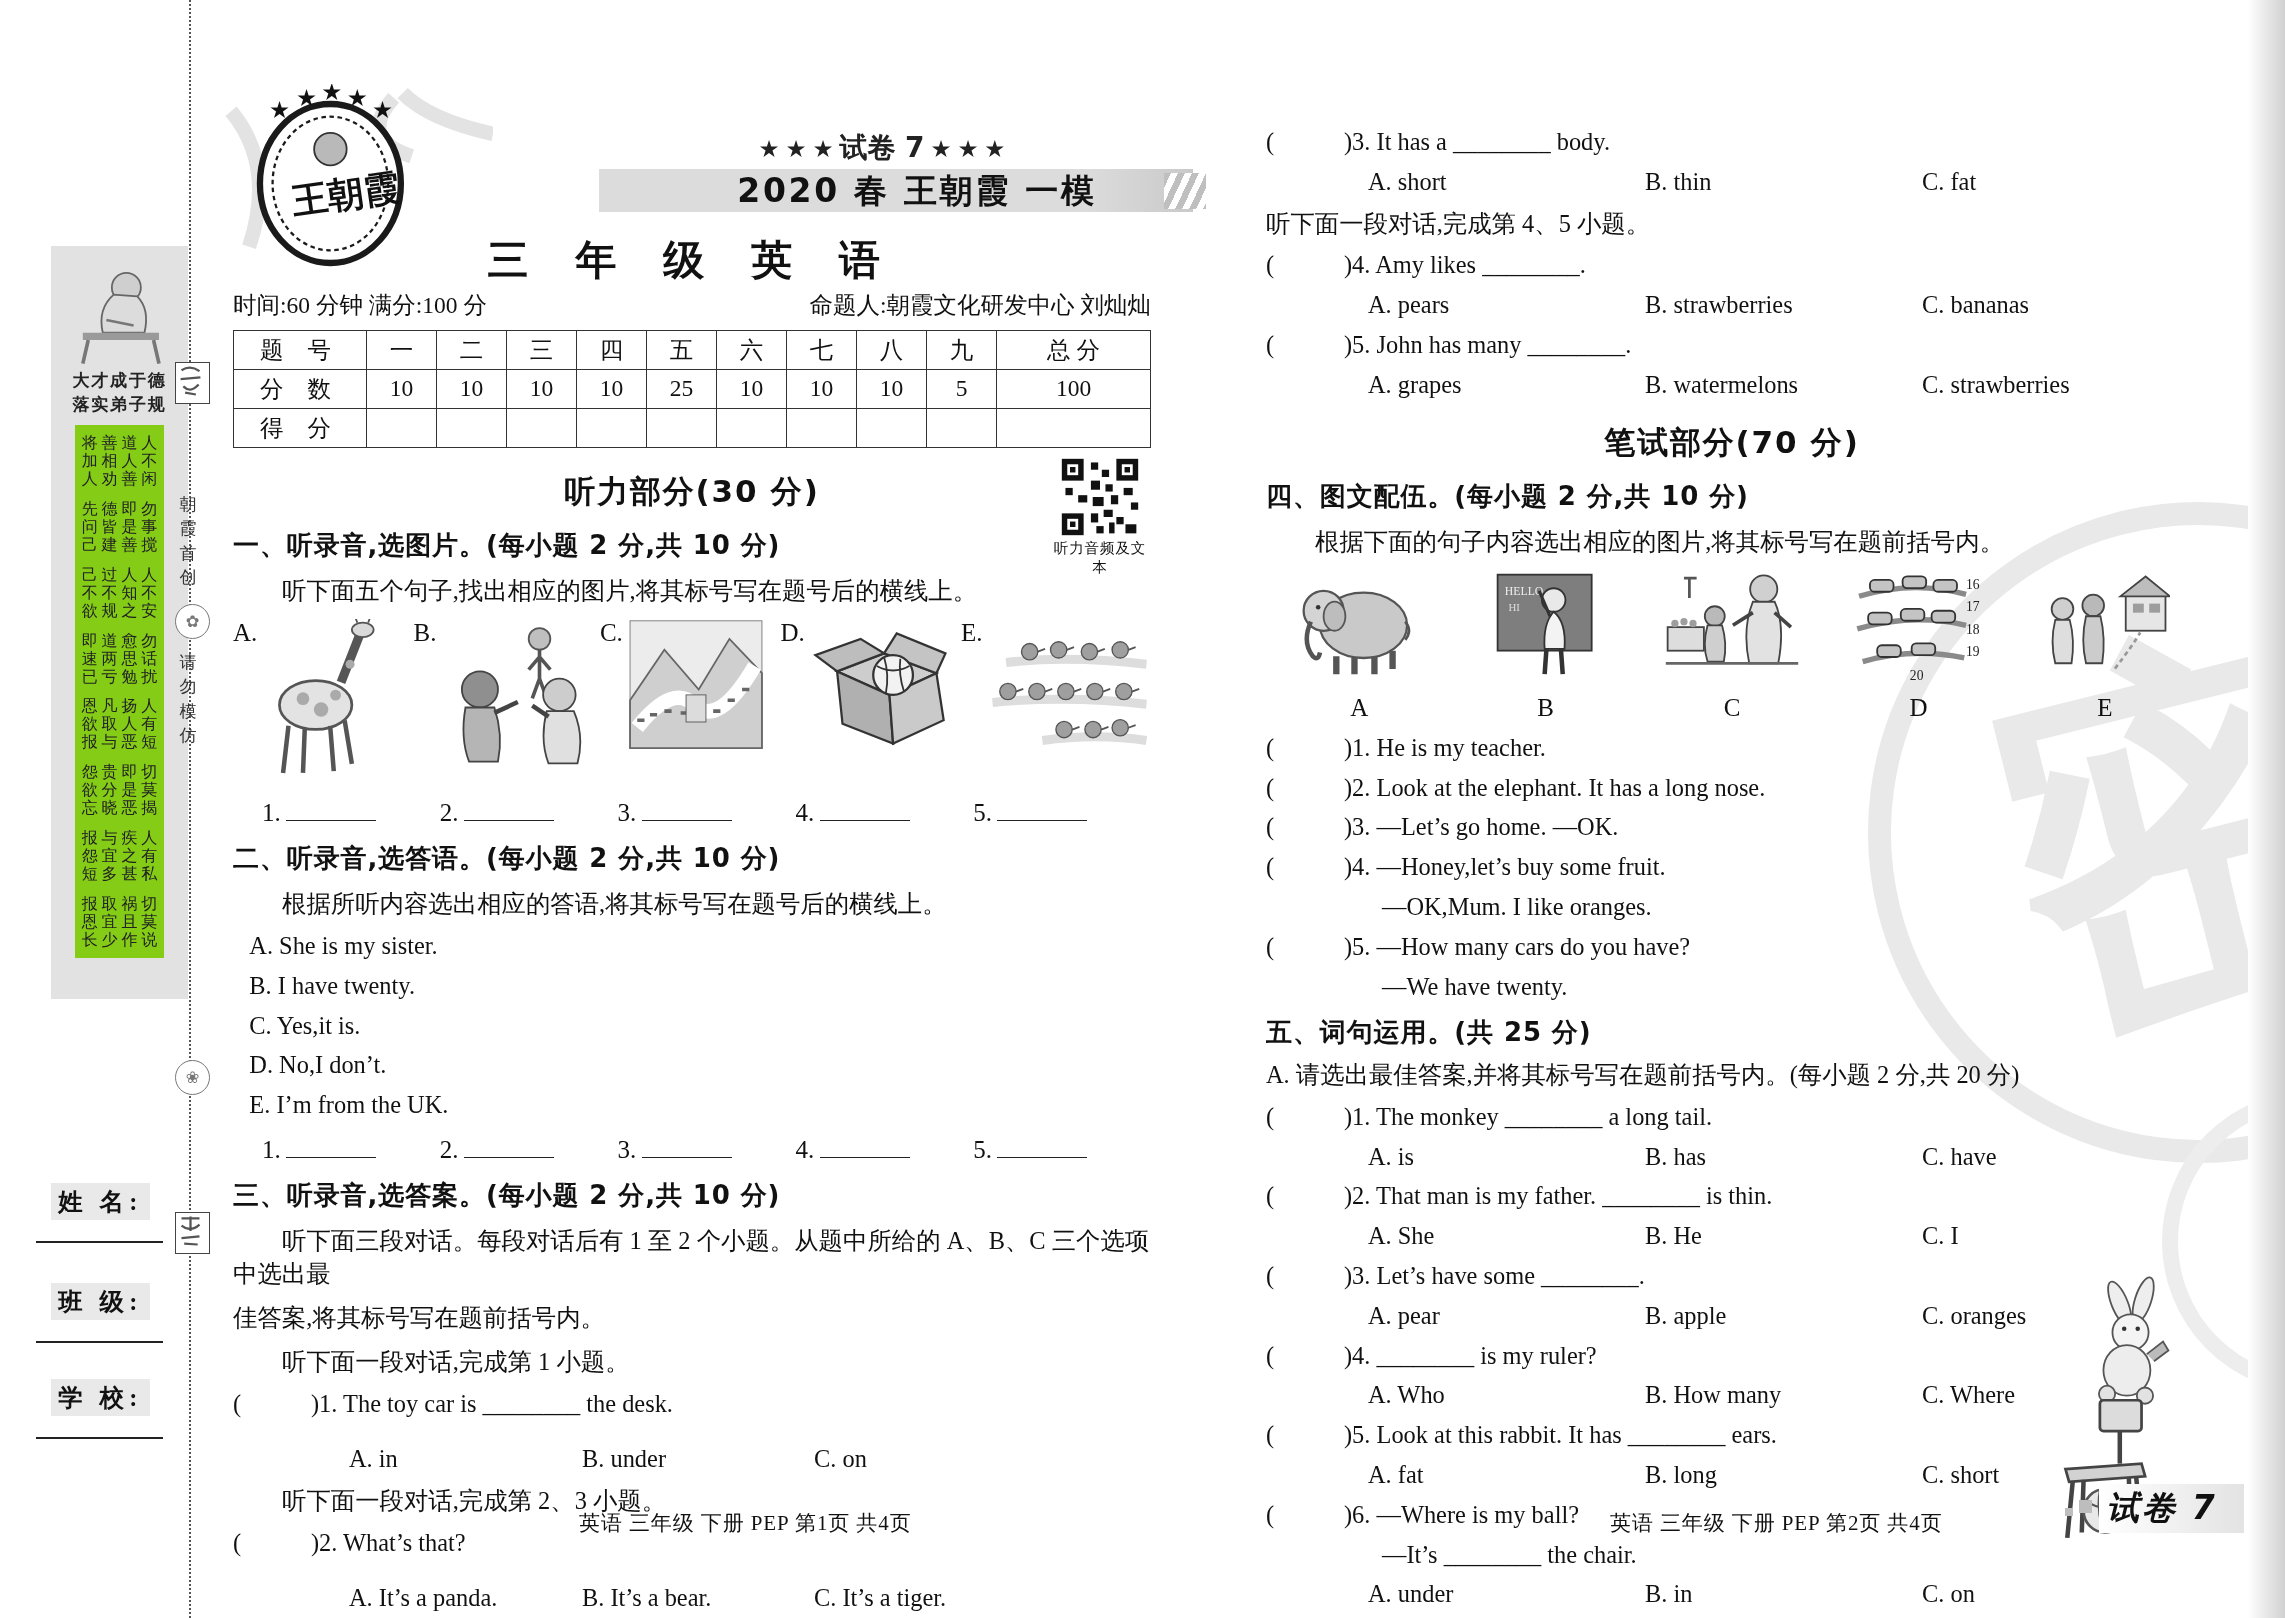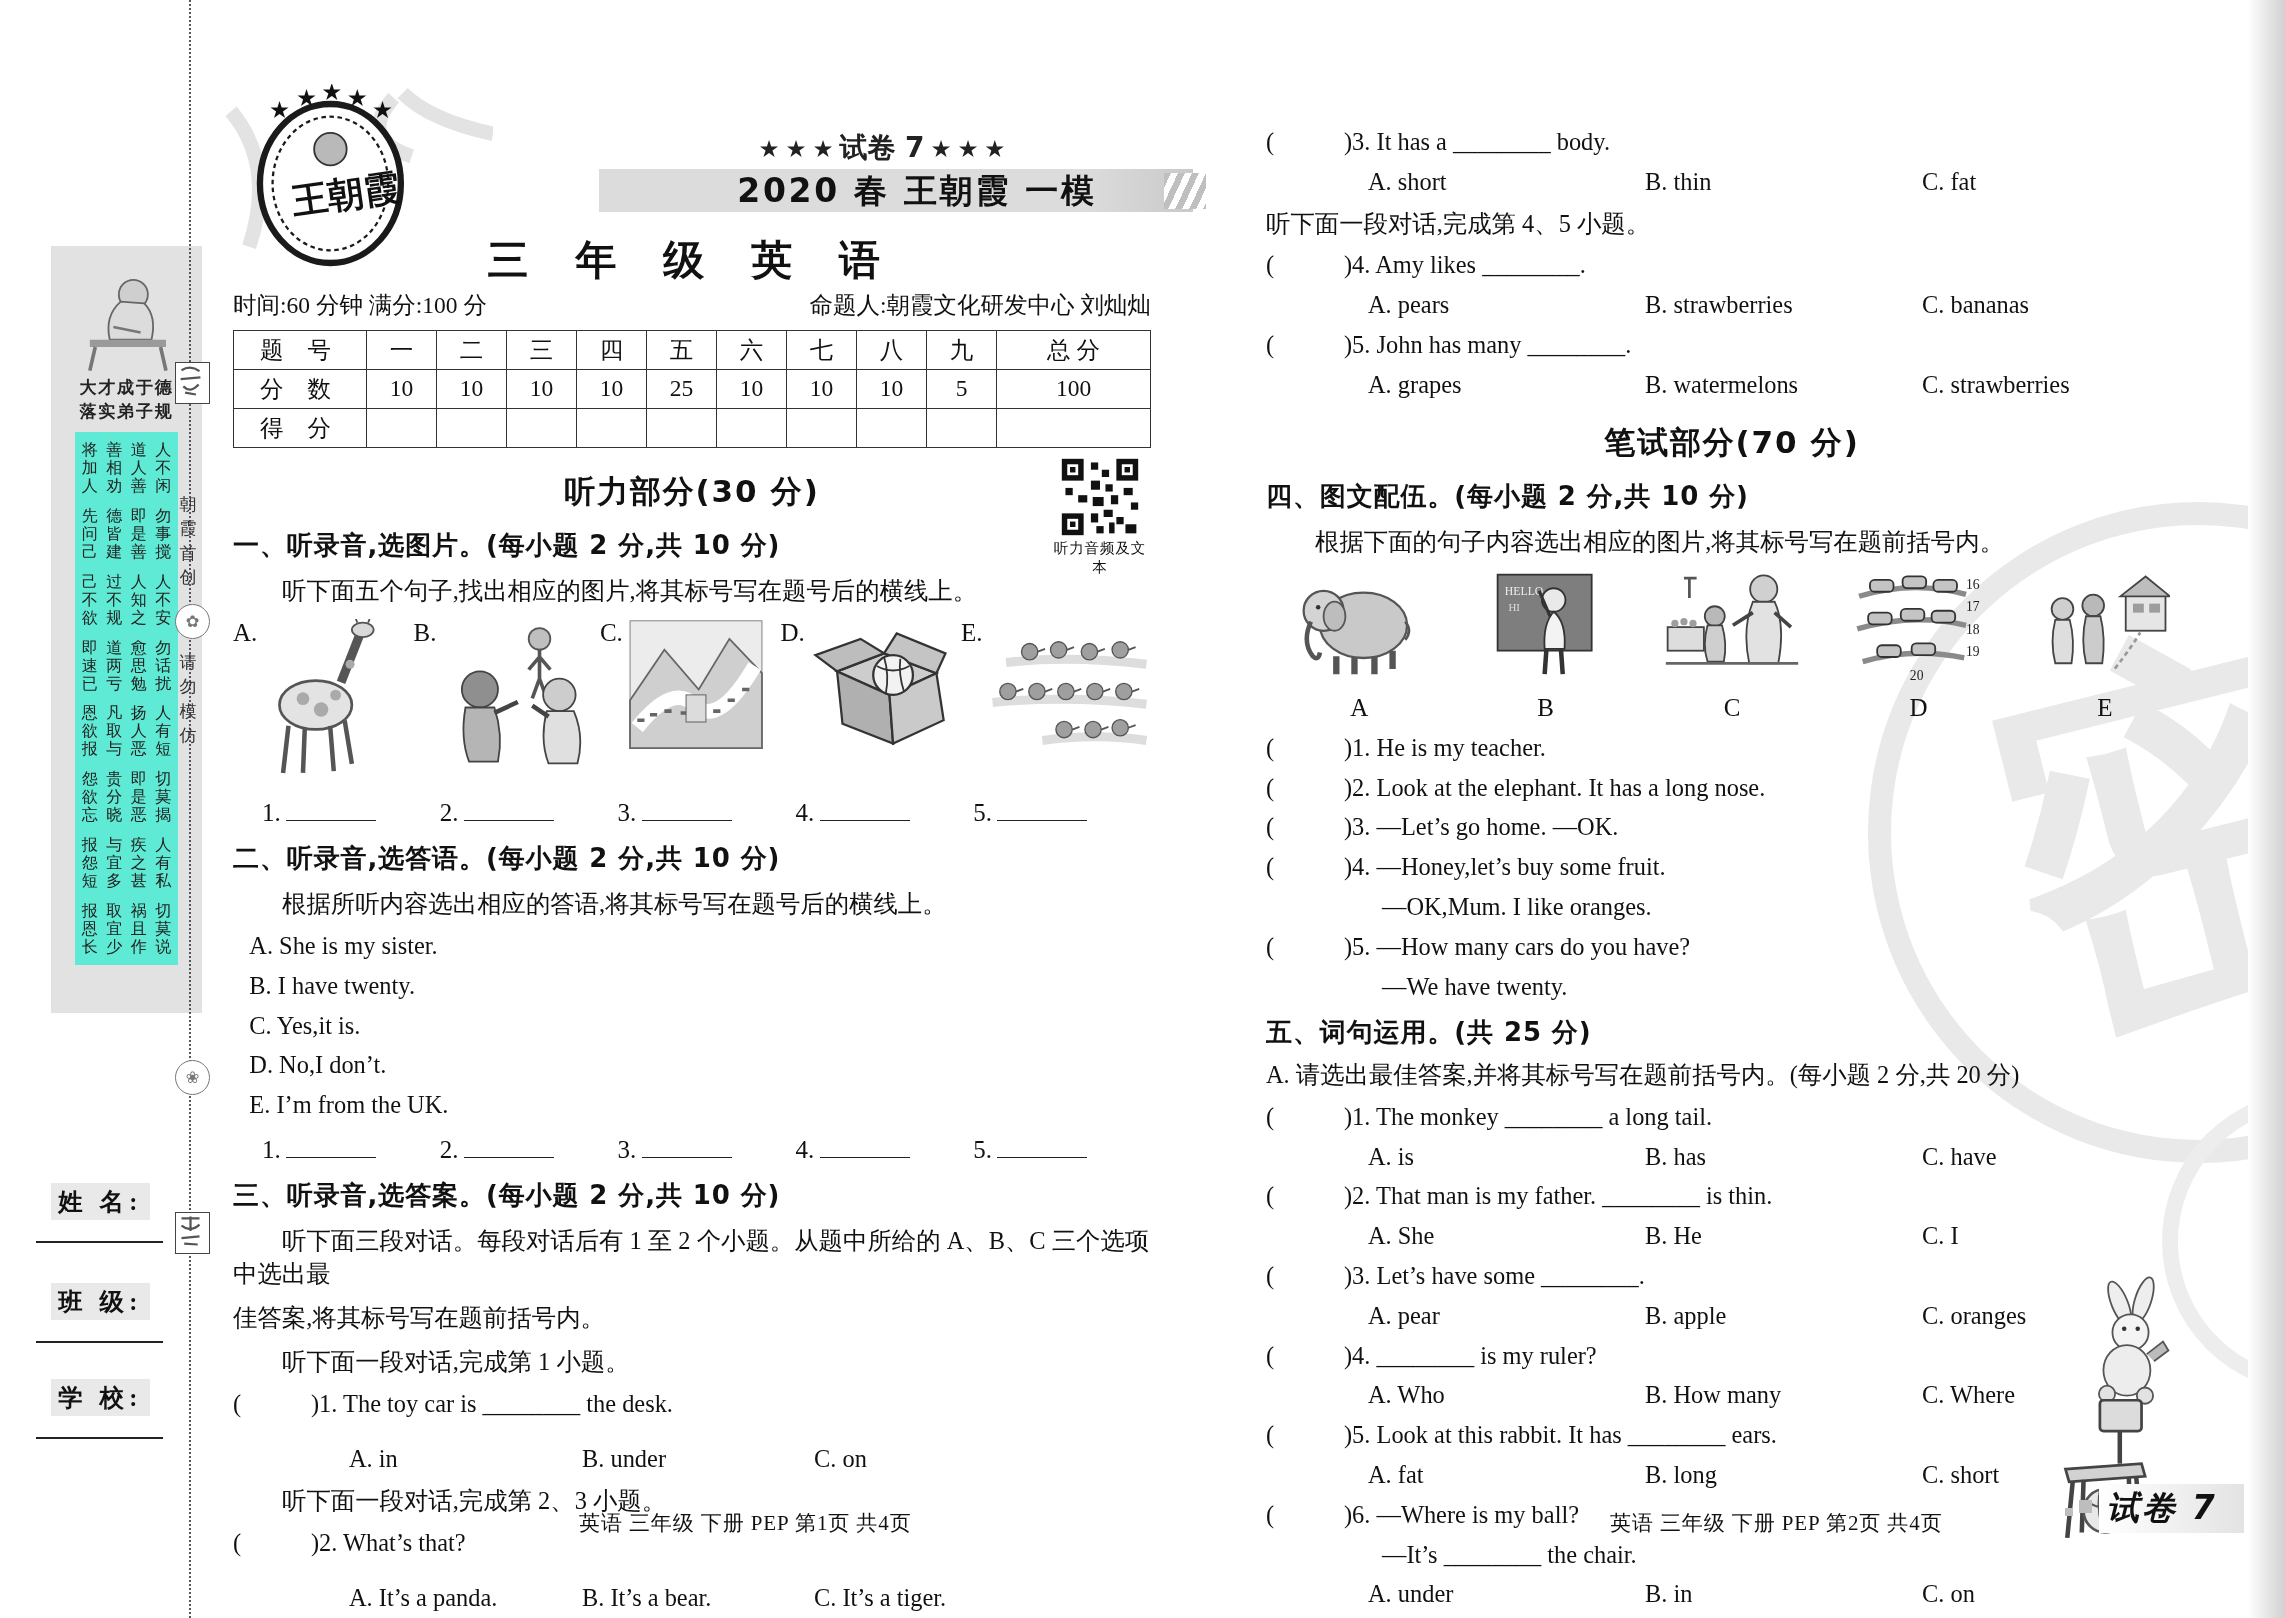--- a/index.html
+++ b/index.html
@@ -7,25 +7,25 @@
          font-family:"Liberation Serif","DejaVu Serif",serif;color:#111;}
   .abs{position:absolute;}
   
   #edge-strip{right:0;top:0;width:38px;height:100%;background:linear-gradient(to right,#ffffff,#cfcfcf);}
   
   #watermark{left:1868px;top:502px;width:615px;height:615px;border:23.5px solid #e9e9e9;border-radius:50%;
              display:flex;align-items:center;justify-content:center;transform:rotate(-14deg);}
   #watermark .wm-char{font-size:389px;color:#e9e9e9;font-family:"DejaVu Sans","Liberation Sans",sans-serif;font-weight:bold;}
   #watermark2{left:2162px;top:1090px;width:271px;height:271px;border:16.3px solid #ededed;border-radius:50%;}
   
-  #sidebar{left:51px;top:246px;width:119px;height:735px;background:#e2e2e2;padding:16px;}
+  #sidebar{left:51px;top:246px;width:119px;height:735px;background:#e2e2e2;padding:9px;}
   #sidebar .kid{display:block;margin:7.2px auto 0;}
   #sidebar .slogan{font-family:"DejaVu Sans","Liberation Sans",sans-serif;font-weight:bold;color:#222;
                    font-size:17px;text-align:center;letter-spacing:1.8px;line-height:23.5px;}
-  #verses{margin:9px 8px 0;background:#5eead4;padding:9px 3.6px;}
+  #verses{margin:9px 15px 0;background:#84cc16;padding:9px 3.6px;}
   .vgroup{display:flex;justify-content:space-between;margin-bottom:11.8px;padding:0 2.7px;}
   .vcol{width:17px;font-size:16px;line-height:18px;word-break:break-all;text-align:center;color:#222;}
   .id-label{left:51px;font-size:24.4px;font-weight:bold;letter-spacing:5.4px;background:#e9e9e9;padding:2.7px 7.2px;color:#111;}
   .id-line{left:36px;width:127px;border-bottom:2.3px solid #222;height:0;}
   
   #bind-line{left:189px;top:0;height:100%;border-left:2.7px dotted #555;}
   .bind-vtext{left:177px;width:22px;font-size:17px;line-height:24.4px;word-break:break-all;text-align:center;color:#333;}
   .seal-box{left:175px;width:33px;height:40px;background:#fff;border:1.8px solid #444;}
   .stamp{left:175px;width:33px;height:33px;border:1.8px solid #777;border-radius:50%;background:#fff;
          display:flex;align-items:center;justify-content:center;color:#777;font-size:16.3px;}

